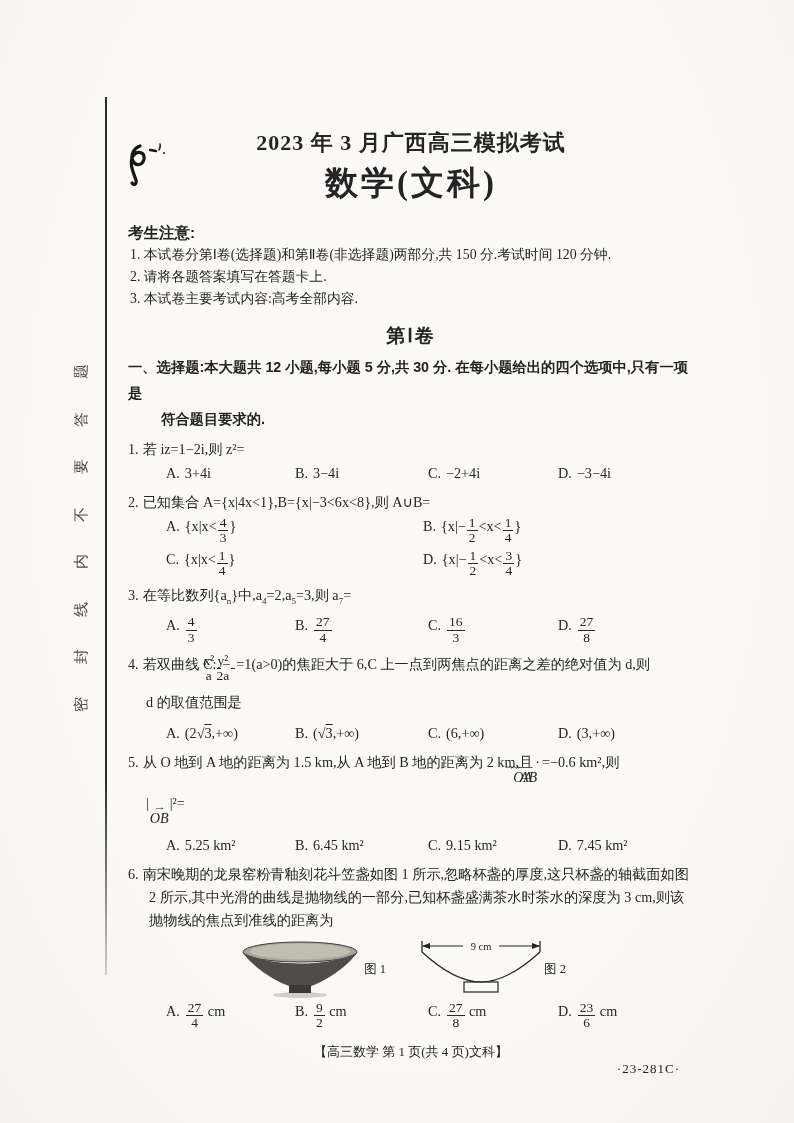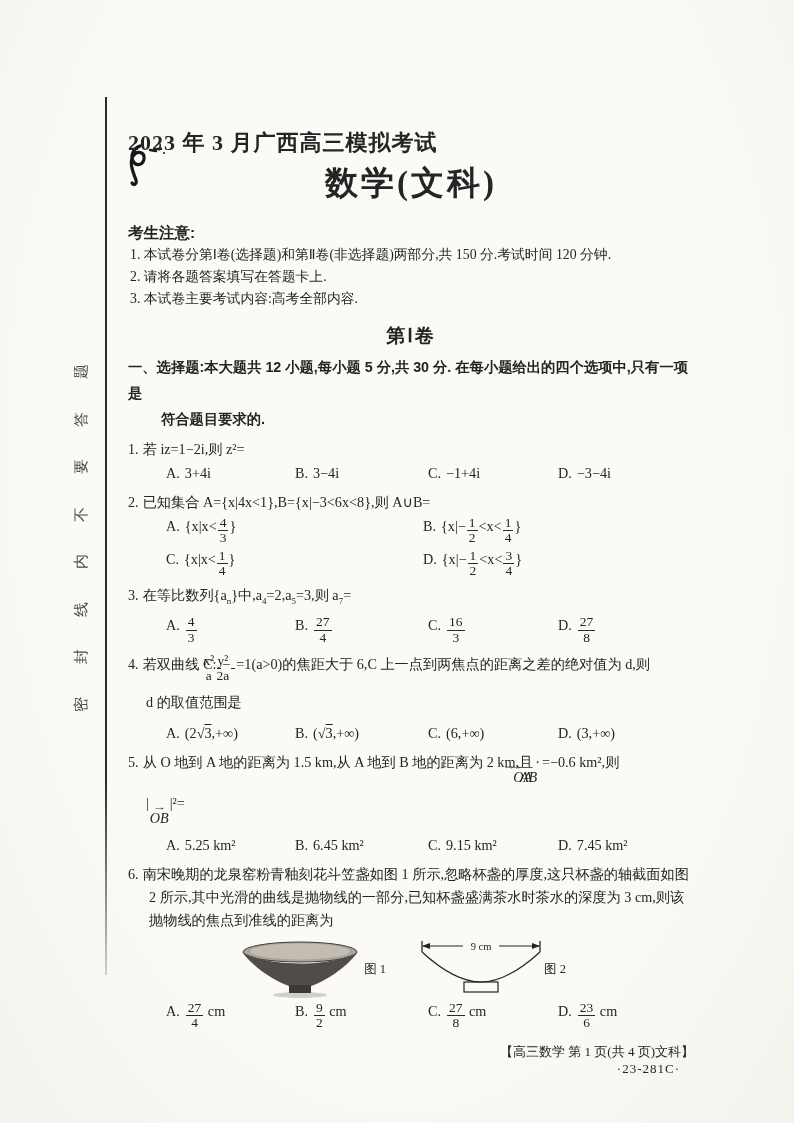--- a/index.html
+++ b/index.html
@@ -11,21 +11,21 @@
   
   .seal-line{position:absolute;left:105px;top:97px;width:2px;height:878px;
     background:linear-gradient(#2c2c2c 0%,#2c2c2c 78%,rgba(44,44,44,.2) 100%);}
   .seal-col{position:absolute;left:68px;top:362px;height:352px;width:26px;
     display:flex;flex-direction:column;justify-content:space-between;align-items:center;}
   .seal-char{display:block;transform:rotate(-90deg);font-size:15px;color:#454545;
     font-family:"Liberation Sans", sans-serif;}
   .scribble{position:absolute;left:126px;top:136px;}
   
   .content{position:absolute;left:128px;top:128px;width:566px;}
-  .title{font-size:22px;font-weight:bold;text-align:left;letter-spacing:1px;}
+  .title{font-size:22px;font-weight:bold;text-align:center;letter-spacing:1px;}
   .subtitle{font-size:33px;font-weight:bold;text-align:center;margin-top:3px;letter-spacing:3px;}
   .notice{margin-top:17px;}
   .notice-h{font-family:"Liberation Sans",sans-serif;font-weight:bold;font-size:15.5px;}
   .notice-item{margin:0 0 0 2px;font-size:13.8px;line-height:22px;}
   .vol-head{text-align:center;font-size:19px;font-weight:bold;margin-top:13px;letter-spacing:2px;}
   .intro{font-family:"Liberation Sans",sans-serif;font-weight:bold;font-size:14.3px;line-height:26px;margin-top:5px;}
   .intro-l2{padding-left:33px;}
   
   .q{font-size:14.2px;line-height:23px;}
   .stem{margin:0;padding-left:21px;text-indent:-21px;font-family:Liberation Serif, serif;}
@@ -43,21 +43,21 @@
   .vec{display:inline-flex;flex-direction:column;align-items:center;line-height:1;vertical-align:-2px;margin:0 1px;}
   .vec-arrow{font-size:9px;height:8px;line-height:8px;transform:scaleX(1.5);}
   .vec-body{font-style:italic;}
   .sqrt .rad{text-decoration:overline;}
   sub{font-size:9px;}
   
   .figs{display:flex;justify-content:center;align-items:flex-end;gap:32px;margin:7px 0 1px;transform:translateX(-10px);}
   .figure{display:flex;flex-direction:row;align-items:center;}
   .fig-cap{font-size:12.5px;margin-top:1px;}
   
-  .footer{position:relative;margin-top:13px;font-size:13px;text-align:right;}
+  .footer{position:relative;margin-top:13px;font-size:13px;text-align:center;}
   .footer-right{position:absolute;right:14px;top:18px;letter-spacing:1px;}
   .mt6{margin-top:6px;}.mt8{margin-top:8px;}
 </style>
 </head>
 <body>
 
 <div class="page">
 
   <div class="seal-line"></div>
 
@@ -98,21 +98,21 @@
       <div class="intro-l2">符合题目要求的.</div>
     </div>
 
     <div class="q mt6">
       <p class="stem">
         <span class="q-num">1.</span><span>若 iz=1−2i,则 z²=</span>
       </p>
       <div class="opts opts-4">
         <span class="opt"><span class="opt-label">A.</span><span>3+4i</span></span>
         <span class="opt"><span class="opt-label">B.</span><span>3−4i</span></span>
-        <span class="opt"><span class="opt-label">C.</span><span>−1+4i</span></span>
+        <span class="opt"><span class="opt-label">C.</span><span>−2+4i</span></span>
         <span class="opt"><span class="opt-label">D.</span><span>−3−4i</span></span>
       </div>
     </div>
 
     <div class="q mt6">
       <p class="stem">
         <span class="q-num">2.</span><span>已知集合 A={x|4x&lt;1},B={x|−3&lt;6x&lt;8},则 A∪B=</span>
       </p>
       <div class="opts opts-2">
         <span class="opt"><span class="opt-label">A.</span><span>{x|x&lt;<span class="frac"><span class="num">4</span><span class="den">3</span></span>}</span></span>

